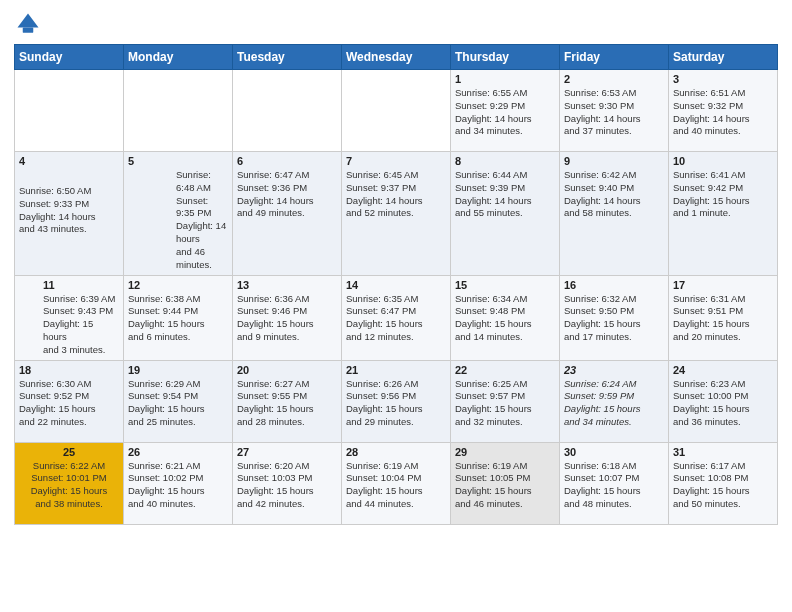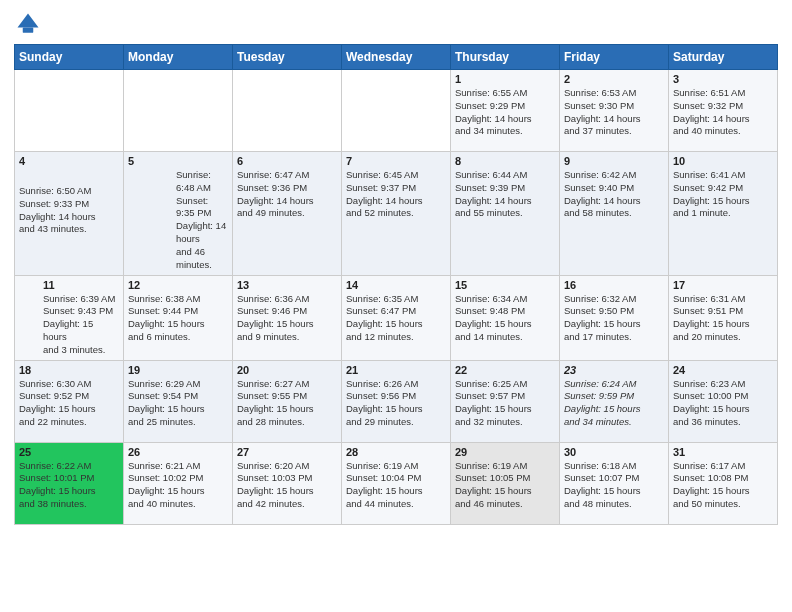--- a/index.html
+++ b/index.html
@@ -309,21 +309,21 @@
           </td>
           <td style="background: rgb(237, 241, 247);">
             <span class="day-number">24</span>
             <div class="day-info" style="white-space: pre-line;">Sunrise: 6:23 AM
 Sunset: 10:00 PM
 Daylight: 15 hours
 and 36 minutes.</div>
           </td>
         </tr>
         <tr>
-          <td style="background: #22c55e;">
+          <td style="background: #eab308; text-align: center;">
             <span class="day-number">25</span>
             <div class="day-info" style="white-space: pre-line;">Sunrise: 6:22 AM
 Sunset: 10:01 PM
 Daylight: 15 hours
 and 38 minutes.</div>
           </td>
           <td style="background: rgb(245, 247, 250);">
             <span class="day-number">26</span>
             <div class="day-info" style="white-space: pre-line;">Sunrise: 6:21 AM
 Sunset: 10:02 PM

